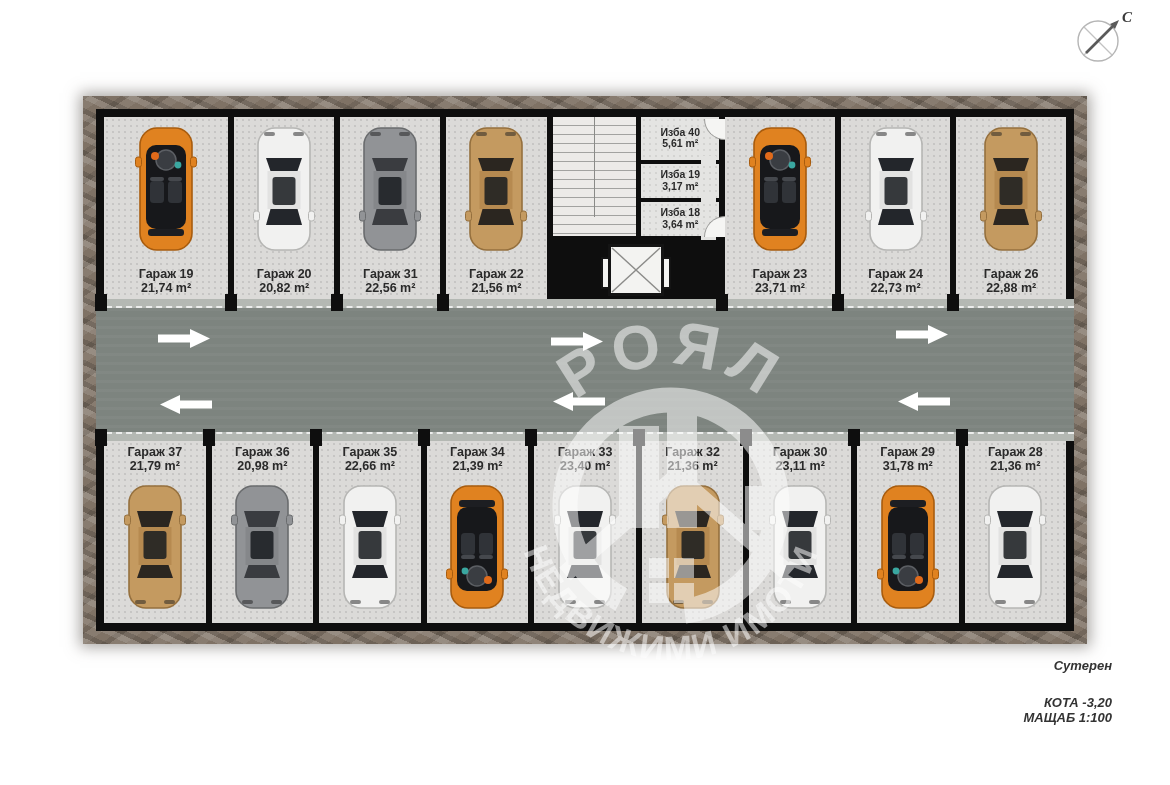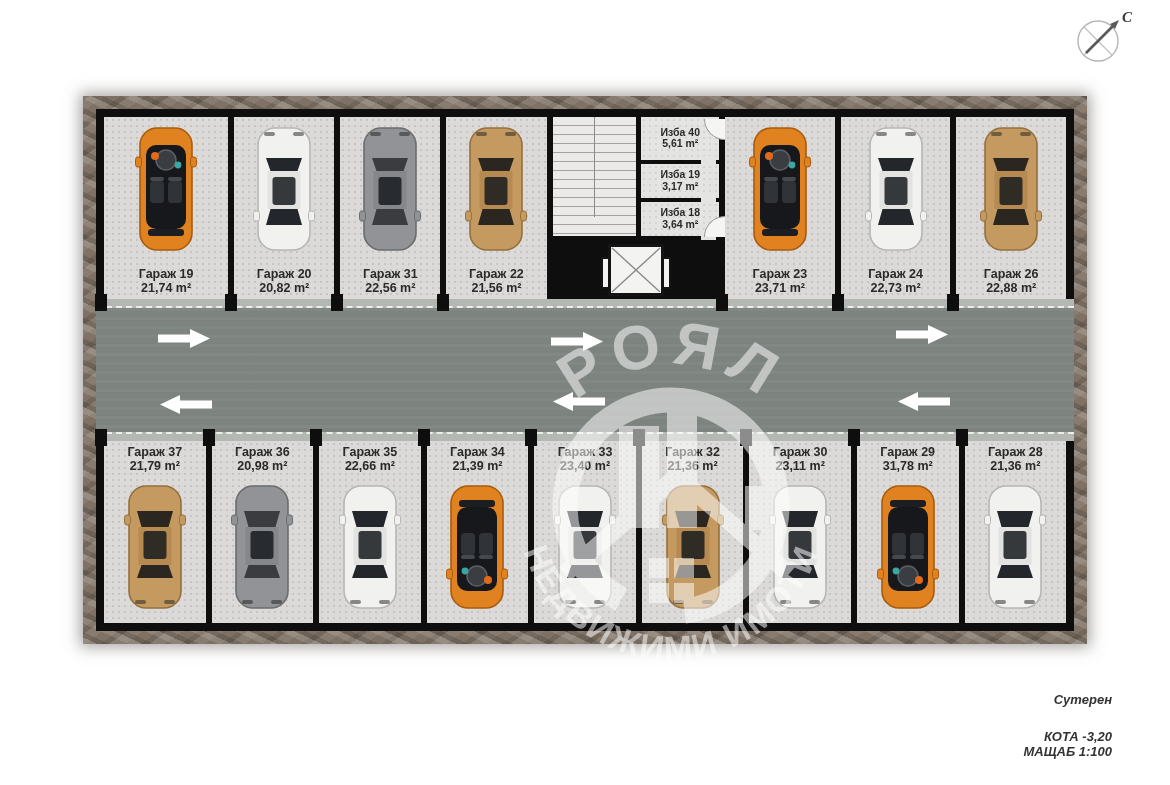--- a/index.html
+++ b/index.html
@@ -100,21 +100,21 @@
   .core .arc.a-b{right:-6px;bottom:62px;border-radius:100% 0 0 0;border-left:1px solid #9a9a98;border-top:1px solid #9a9a98;}
   
   .watermark{
     position:absolute;left:390px;top:212px;width:396px;height:396px;
     z-index:7;pointer-events:none;opacity:.52;
   }
   
   .compass{position:absolute;left:1072px;top:8px;width:78px;height:58px;}
   
   .legend{
-    position:absolute;right:58px;top:692px;width:220px;text-align:right;
+    position:absolute;right:58px;top:658px;width:220px;text-align:right;
     font-style:italic;font-weight:700;font-size:13px;color:#333;
   }
   .legend .l2{margin-top:22px;} .legend .l3{}
 </style>
 </head>
 <body>
 
 <div class="compass">
   <svg width="78" height="58" viewBox="0 0 78 58">
     <circle cx="26" cy="33" r="20" fill="none" stroke="#b5b5b5" stroke-width="1.4"></circle>

